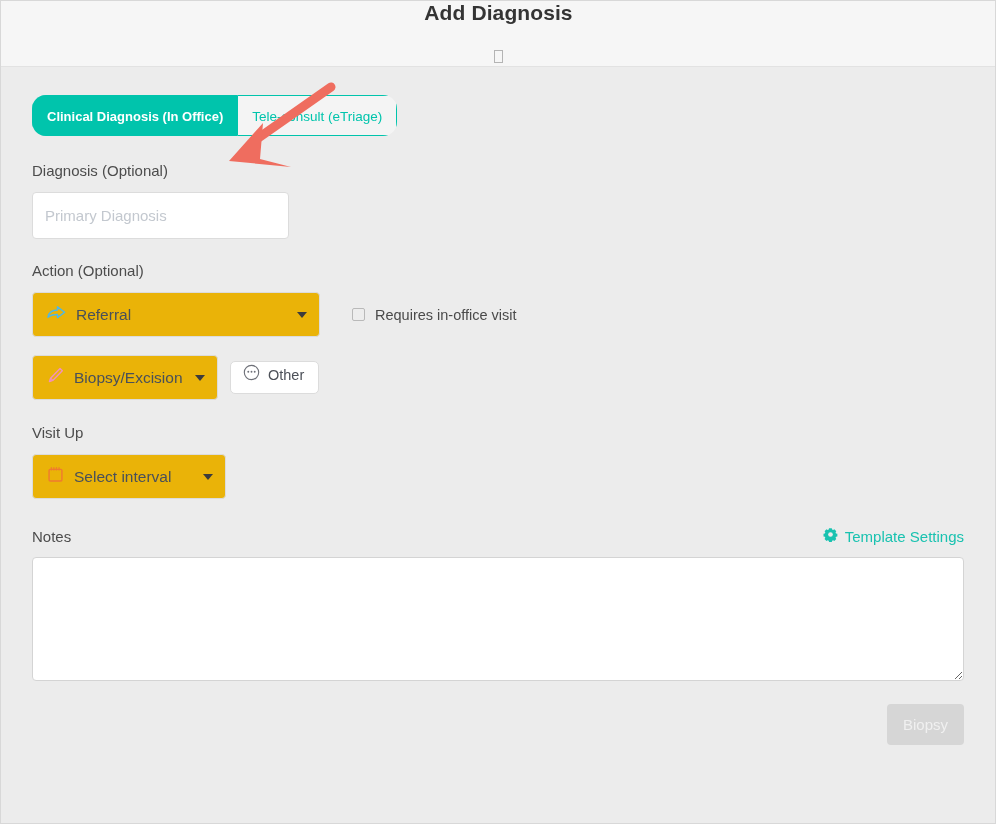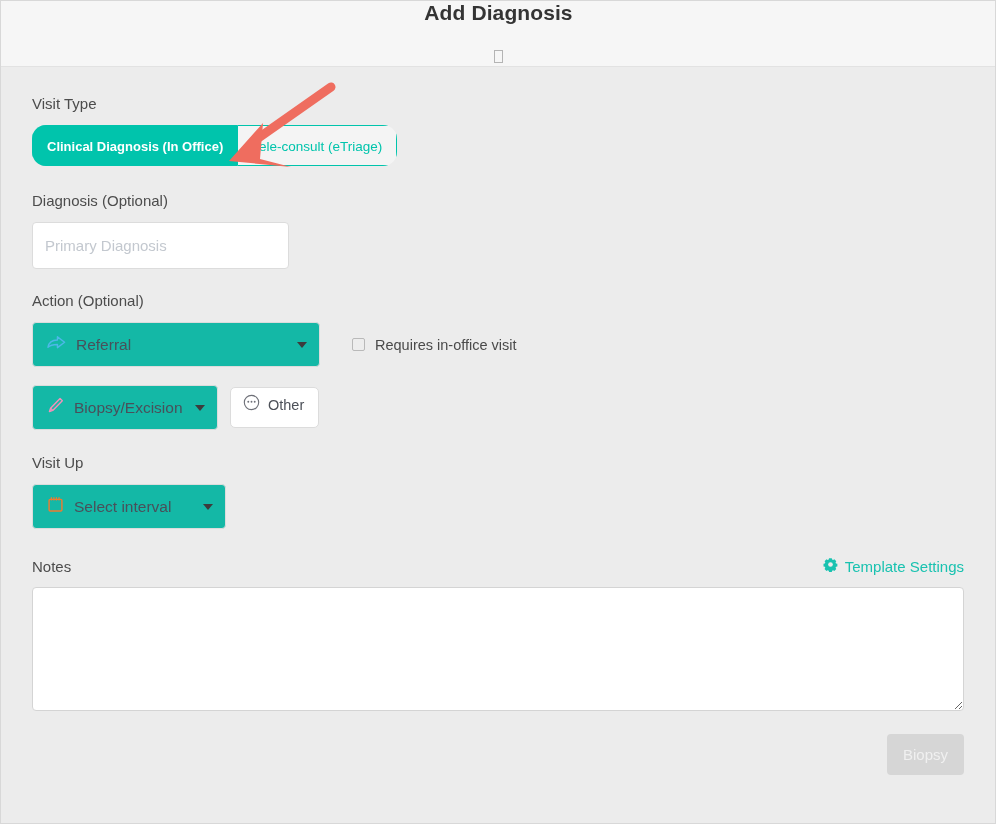--- a/index.html
+++ b/index.html
@@ -126,21 +126,21 @@
     display: block;
   }
   .text-input::placeholder { color: #c3c8cf; }
   
   .row { display: flex; align-items: center; }
   .select-box {
     display: inline-flex;
     align-items: center;
     height: 45px;
     box-sizing: border-box;
-    background: #14b8a6;
+    background: #eab308;
     border: 1px solid #dcdcdc;
     border-radius: 4px;
     padding: 0 12px 0 14px;
     cursor: pointer;
     position: relative;
   }
   .select-box .sel-label {
     font-size: 15.5px;
     color: #49505a;
     margin-left: 10px;
@@ -155,21 +155,21 @@
   }
   .select-referral { width: 288px; justify-content: flex-start; }
   .select-referral .caret { margin-left: auto; }
   .select-biopsy { width: 186px; }
   .select-biopsy .caret { margin-left: auto; }
   .select-interval { width: 194px; }
   .select-interval .caret { margin-left: auto; }
   .btn-other {
     display: inline-flex;
     align-items: center;
-    height: 41px;
+    height: 33px;
     box-sizing: border-box;
     background: #fff;
     border: 1px solid #dcdcdc;
     border-radius: 5px;
     padding: 0 14px 6px 12px;
     margin-left: 12px;
     cursor: pointer;
   }
   .btn-other .other-label {
     font-size: 14.5px;
@@ -264,21 +264,20 @@
   <div class="modal-header">
     <div class="modal-title">Add Diagnosis</div>
     <button class="close-btn">
       <span class="tofu"></span>
     </button>
   </div>
 
   <div class="modal-body">
 
     
-    <div class="field-label">Visit Type</div>
     <div class="btn-group">
       <div class="vt-btn active">Clinical Diagnosis (In Office)</div>
       <div class="vt-btn inactive">Tele-consult (eTriage)</div>
     </div>
 
     
     <div class="field-label">Diagnosis (Optional)</div>
     <input class="text-input" type="text" placeholder="Primary Diagnosis" style="">
 
     

